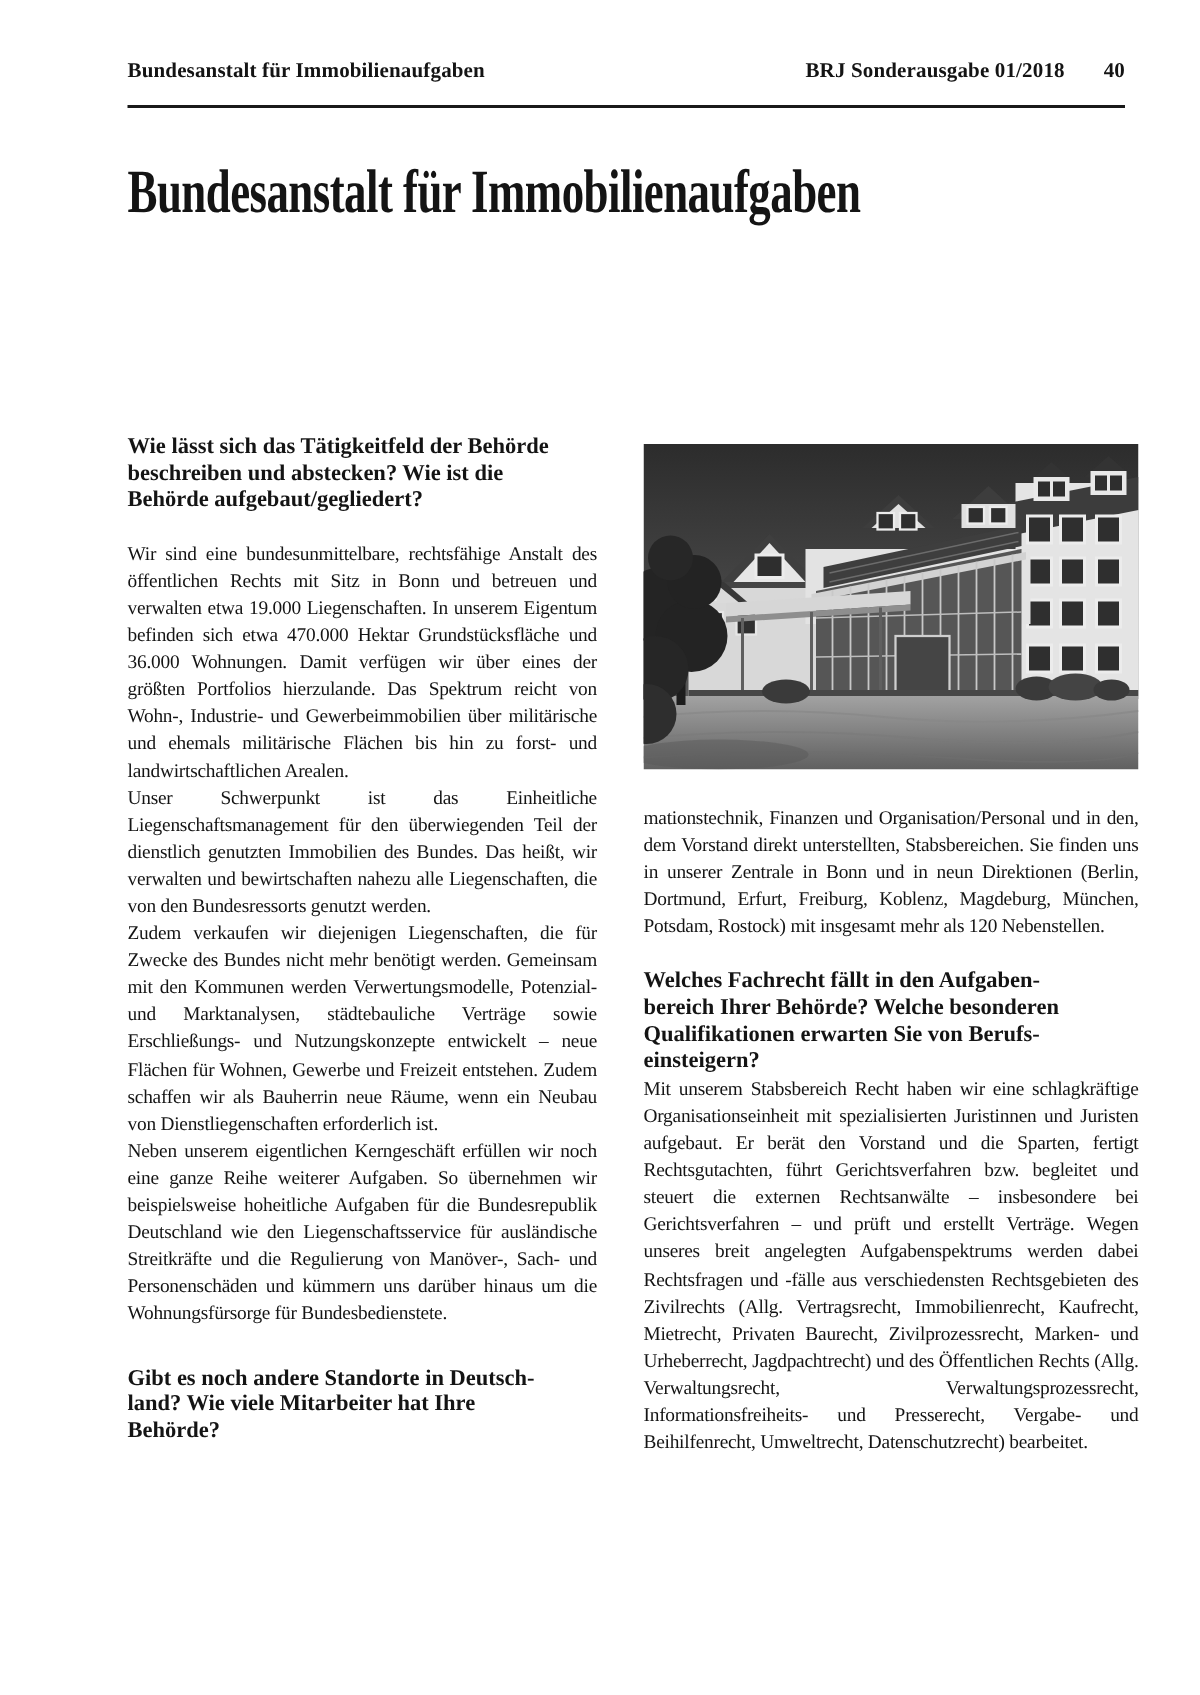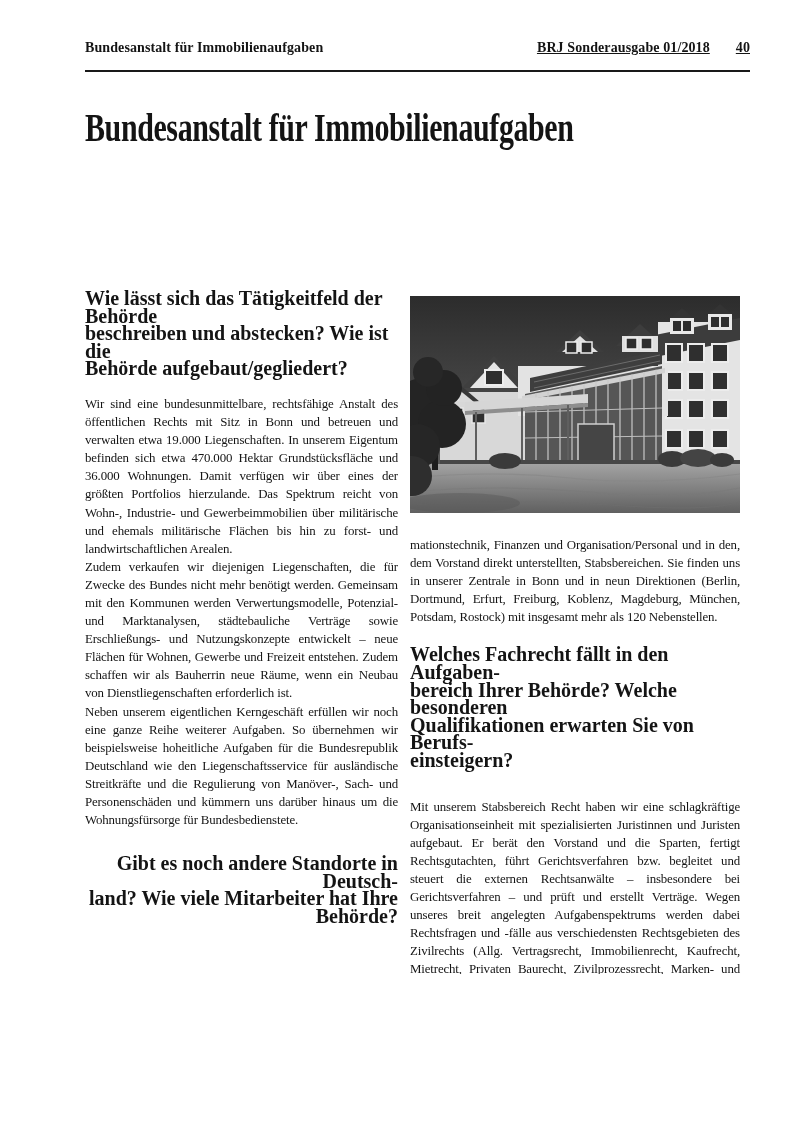--- a/index.html
+++ b/index.html
@@ -17,21 +17,21 @@
     left: 85px;
     right: 50px;
     top: 40px;
     display: flex;
     justify-content: space-between;
     align-items: baseline;
     font-weight: bold;
     font-size: 14px;
     letter-spacing: 0.1px;
   }
-  .rh-right { white-space: nowrap; text-decoration: underline; }
+  .rh-right { white-space: nowrap; }
   .pagenum { margin-left: 26px; }
   .rule {
     position: absolute;
     left: 85px;
     right: 50px;
     top: 70px;
     height: 2px;
     background: #191919;
   }
   .title {
@@ -42,30 +42,30 @@
     font-size: 41px;
     line-height: 48px;
     font-weight: bold;
     letter-spacing: -0.5px;
     white-space: nowrap;
     transform: scaleX(0.73);
     transform-origin: left top;
   }
   .col { position: absolute; }
   .col-left  { left: 85px;  top: 290px; width: 313px; }
-  .col-right { left: 410px; top: 296px; width: 330px; }
+  .col-right { left: 429px; top: 296px; width: 330px; }
   .q {
     margin: 0 0 17px 0;
-    font-size: 20px;
+    font-size: 15px;
     line-height: 17.6px;
     font-weight: bold;
     white-space: pre-line;
   }
-  .q-standorte { margin-top: 26px; text-align: right; }
-  .q-fachrecht { margin-top: 20px; margin-bottom: 28px; }
+  .q-standorte { margin-top: 26px; }
+  .q-fachrecht { margin-top: 20px; margin-bottom: 0; }
   p.body {
     margin: 0;
     font-size: 12.9px;
     line-height: 18.1px;
     letter-spacing: -0.15px;
     text-align: justify;
     hyphens: auto;
     -webkit-hyphens: auto;
   }
   figure.photo {
@@ -90,20 +90,21 @@
 
   <div class="rule"></div>
 
   <h1 class="title">Bundesanstalt für Immobilienaufgaben</h1>
 
   <section class="col col-left">
     <h2 class="q">Wie lässt sich das Tätigkeitfeld der Behörde
 beschreiben und abstecken? Wie ist die
 Behörde aufgebaut/gegliedert?</h2>
     <p class="body">Wir sind eine bundesunmittelbare, rechtsfähige Anstalt des öffentlichen Rechts mit Sitz in Bonn und betreuen und verwalten etwa 19.000 Liegenschaften. In unserem Eigentum befinden sich etwa 470.000 Hektar Grundstücksfläche und 36.000 Wohnungen. Damit verfügen wir über eines der größten Portfolios hierzulande. Das Spektrum reicht von Wohn-, Industrie- und Gewerbeimmobilien über militärische und ehemals militärische Flächen bis hin zu forst- und landwirtschaftlichen Arealen.</p>
+    <p class="body">Unser Schwerpunkt ist das Einheitliche Liegenschaftsmanagement für den überwiegenden Teil der dienstlich genutzten Immobilien des Bundes. Das heißt, wir verwalten und bewirtschaften nahezu alle Liegenschaften, die von den Bundesressorts genutzt werden.</p>
     <p class="body">Zudem verkaufen wir diejenigen Liegenschaften, die für Zwecke des Bundes nicht mehr benötigt werden. Gemeinsam mit den Kommunen werden Verwertungsmodelle, Potenzial- und Marktanalysen, städtebauliche Verträge sowie Erschließungs- und Nutzungskonzepte entwickelt – neue Flächen für Wohnen, Gewerbe und Freizeit entstehen. Zudem schaffen wir als Bauherrin neue Räume, wenn ein Neubau von Dienstliegenschaften erforderlich ist.</p>
     <p class="body">Neben unserem eigentlichen Kerngeschäft erfüllen wir noch eine ganze Reihe weiterer Aufgaben. So übernehmen wir beispielsweise hoheitliche Aufgaben für die Bundesrepublik Deutschland wie den Liegenschaftsservice für ausländische Streitkräfte und die Regulierung von Manöver-, Sach- und Personenschäden und kümmern uns darüber hinaus um die Wohnungsfürsorge für Bundesbedienstete.</p>
     <h2 class="q q-standorte">Gibt es noch andere Standorte in Deutsch-
 land? Wie viele Mitarbeiter hat Ihre
 Behörde?</h2>
   </section>
 
   <section class="col col-right">
 
     <figure class="photo">

